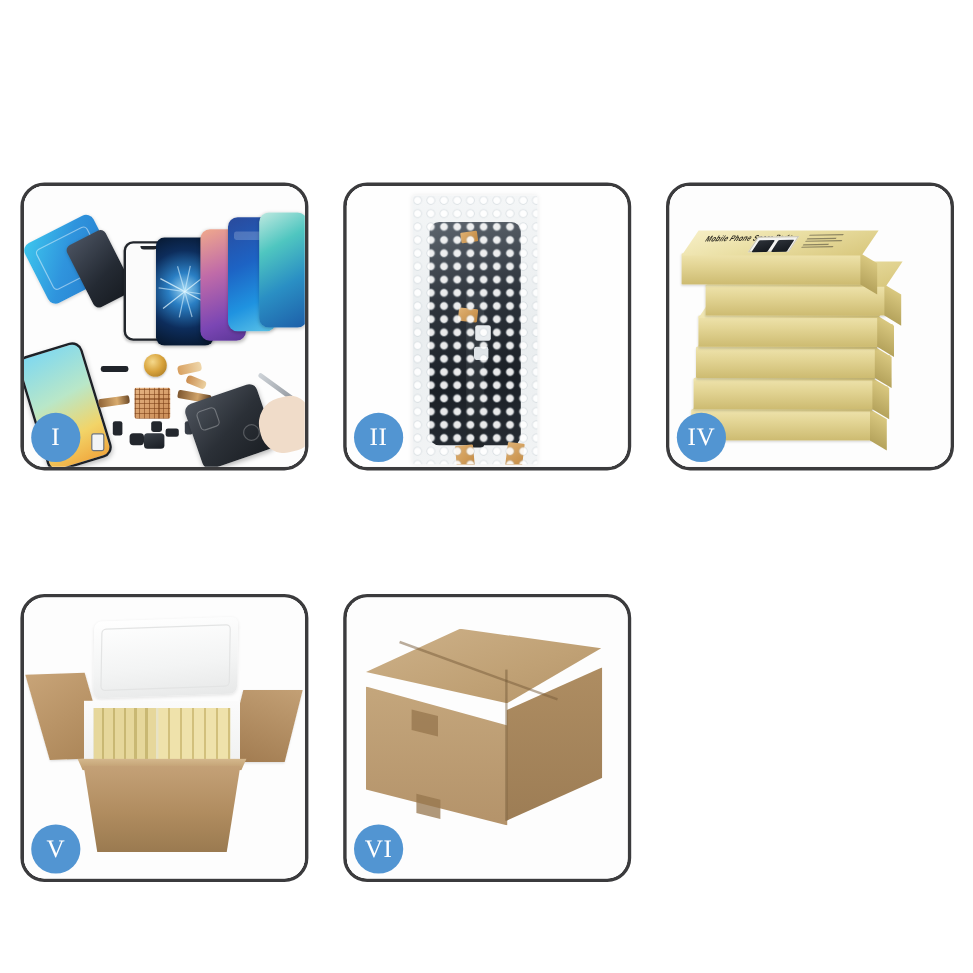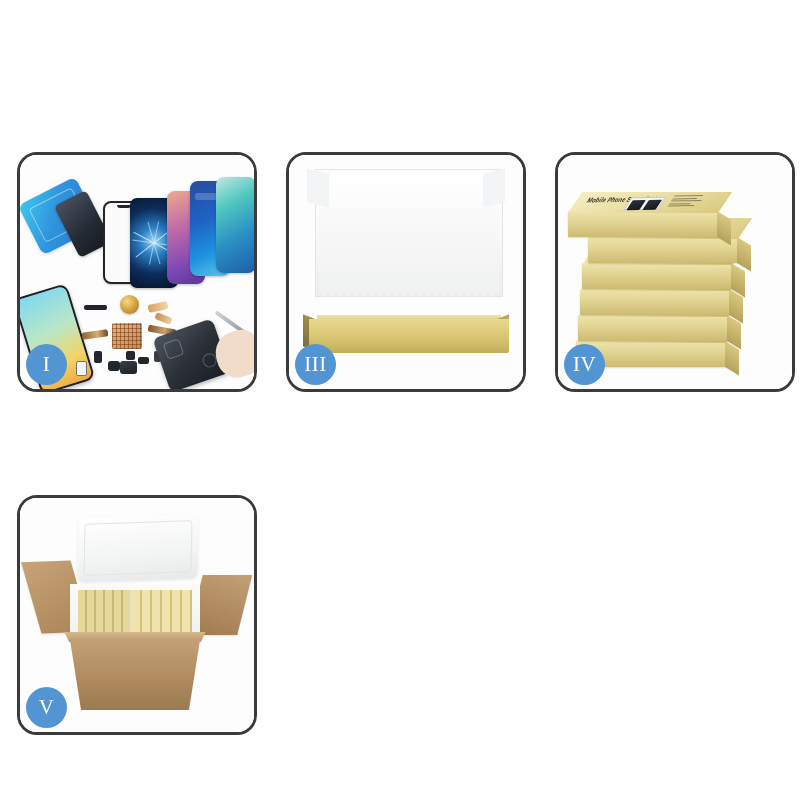--- a/index.html
+++ b/index.html
@@ -513,37 +513,40 @@
           <div class="speaker"></div>
           <div class="cam-sq"></div>
           <div class="back-housing"></div>
           <div class="tweezers"></div>
           <div class="hand"></div>
         </div>
       </div>
       <div class="badge">I</div>
     </div>
 
-
     <div class="card">
       <div class="card-inner">
-        <div class="scene p3">
-          <div class="box3-lid"></div>
-          <div class="box3-lid-flap-l"></div>
-          <div class="box3-lid-flap-r"></div>
-          <div class="box3-foam"></div>
-          <div class="box3-content"></div>
-          <div class="box3-rim"></div>
-          <div class="box3-side-l"></div>
-          <div class="box3-side-r"></div>
-          <div class="box3-front"></div>
+        <div class="scene p2">
+          <div class="bubble-bag">
+            <div class="wrapped-screen">
+              <div class="wrapped-flex"></div>
+              <div class="wr-white"></div>
+              <div class="wr-white2"></div>
+              <div class="wr-tape t1"></div>
+              <div class="wr-tape t2"></div>
+              <div class="wr-tape t3"></div>
+              <div class="wr-tape t4"></div>
+            </div>
+            <div class="bubble-tex"></div>
+          </div>
         </div>
       </div>
-      <div class="badge">III</div>
+      <div class="badge">II</div>
     </div>
+
 
     <div class="card">
       <div class="card-inner">
         <div class="scene p4">
           <div class="stack">
 
             <div class="gbox" style="left:18px; top:186px;">
               <div class="side"></div>
                 <div class="lid"></div>
             </div>
@@ -609,15 +612,29 @@
             <span class="row-a"></span>
               <span class="row-b"></span>
           </div>
           <div class="v-carton-lip"></div>
           <div class="v-carton-front"></div>
         </div>
       </div>
       <div class="badge">V</div>
     </div>
 
+    <div class="card">
+      <div class="card-inner">
+        <div class="scene p6">
+          <div class="c6-left"></div>
+          <div class="c6-right"></div>
+          <div class="c6-top"></div>
+          <div class="c6-top-seam"></div>
+          <div class="c6-edge"></div>
+          <div class="c6-tape a"></div>
+          <div class="c6-tape b"></div>
+        </div>
+      </div>
+      <div class="badge">VI</div>
+    </div>
 
   </div>
 </div>
 
 </body></html>

